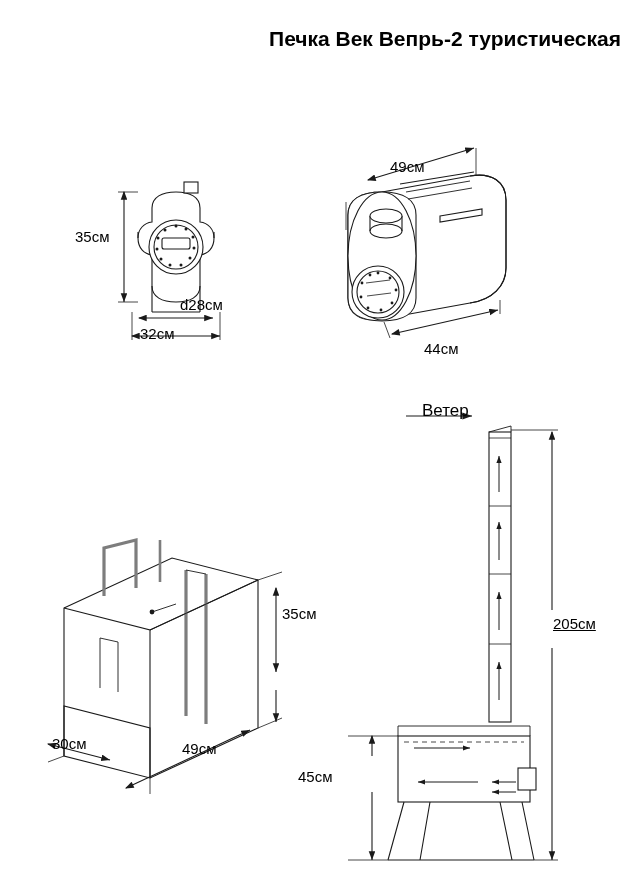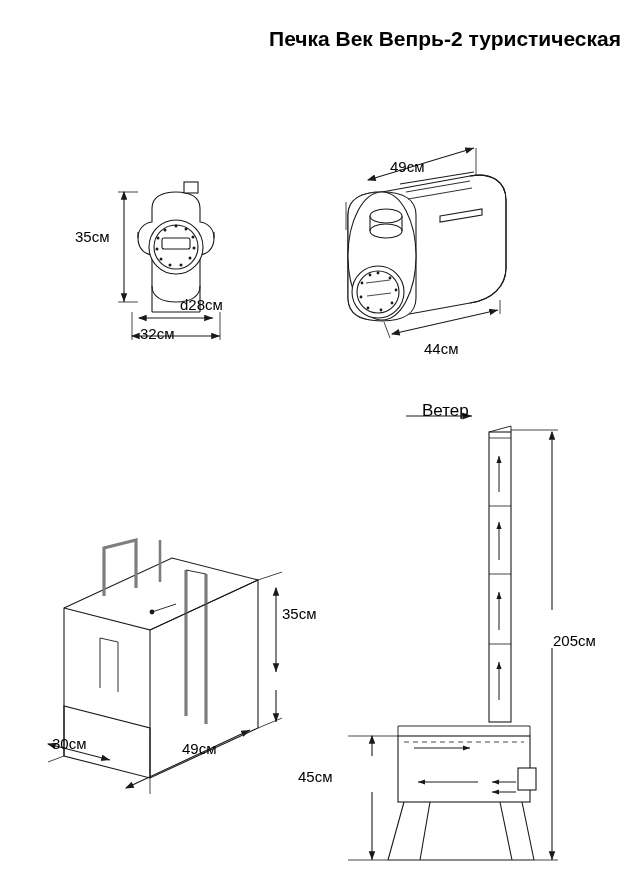--- a/index.html
+++ b/index.html
@@ -244,16 +244,16 @@
   <div class="lbl" style="left:140px; top:325px;">32см</div>
 
   <div class="lbl" style="left:390px; top:158px;">49см</div>
   <div class="lbl" style="left:424px; top:340px;">44см</div>
 
   <div class="lbl" style="left:282px; top:605px;">35см</div>
   <div class="lbl" style="left:52px; top:735px;text-align:right;">30см</div>
   <div class="lbl" style="left:182px; top:740px;">49см</div>
 
   <div class="lbl big" style="left:404px; top:401px;margin-left:18px;">Ветер</div>
-  <div class="lbl" style="left:553px; top:632px;">205см</div>
+  <div class="lbl" style="left:553px; top:615px;text-decoration:underline;">205см</div>
   <div class="lbl" style="left:298px; top:768px;">45см</div>
 
 </div>
 
 </body></html>

